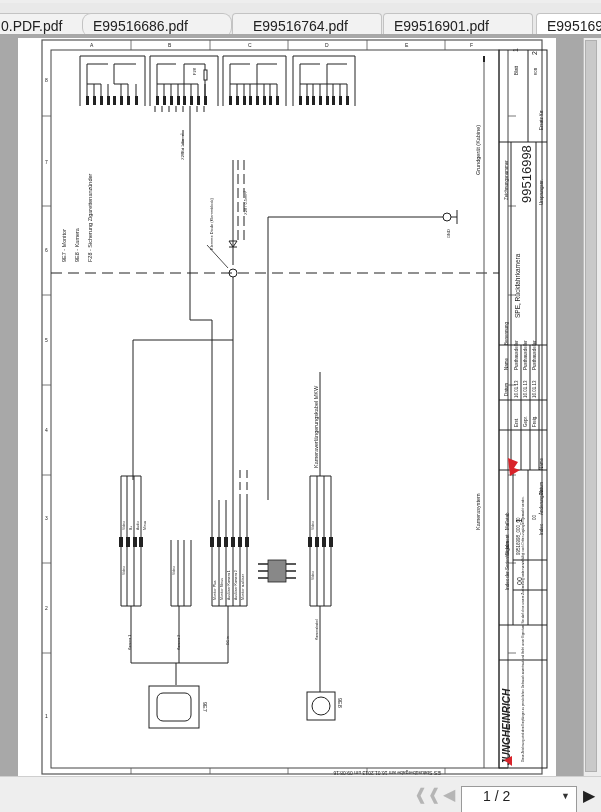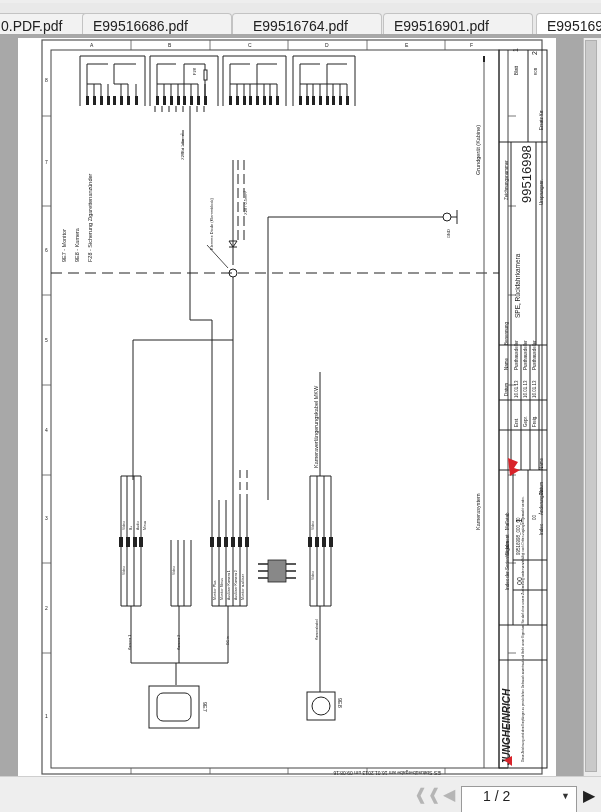--- a/index.html
+++ b/index.html
@@ -17,21 +17,21 @@
   .pagebox .caret{position:absolute;right:6px;top:0;font-size:9px;color:#333;}
   .next{position:absolute;left:583px;top:786px;font-size:16px;color:#222;}
   svg{position:absolute;left:0;top:0;}
   .t{font-family:"Liberation Sans",sans-serif;fill:#222;}
 </style>
 </head>
 <body>
 
 <div class="tabbar">
   <div class="tab" style="left:-10px;width:222px;"><span>0.PDF.pdf</span></div>
-  <div class="tab" style="left:82px;width:150px;"><span>E99516686.pdf</span></div>
+  <div class="tab" style="left:82px;width:150px;border-radius:9px;"><span>E99516686.pdf</span></div>
   <div class="tab" style="left:232px;width:150px;padding-left:20px;"><span>E99516764.pdf</span></div>
   <div class="tab" style="left:383px;width:150px;"><span>E99516901.pdf</span></div>
   <div class="tab active" style="left:536px;width:90px;"><span>E99516998.pdf</span></div>
 </div>
 
 <div class="viewer"></div>
 <div class="page"></div>
 <div class="scrollbar"></div>
 <div class="scrollthumb"></div>
 

